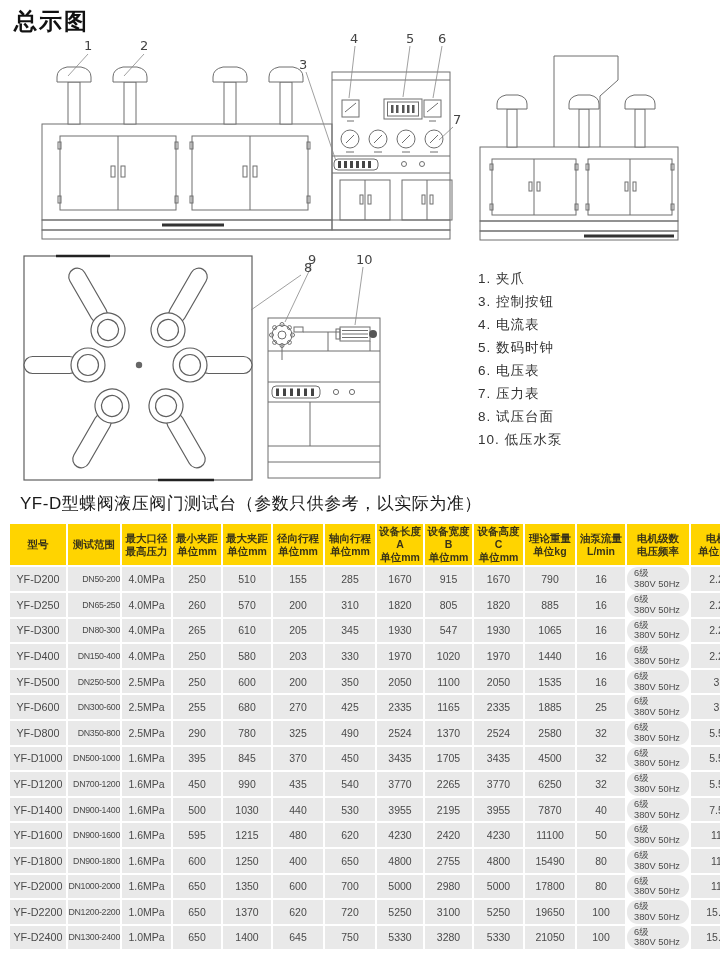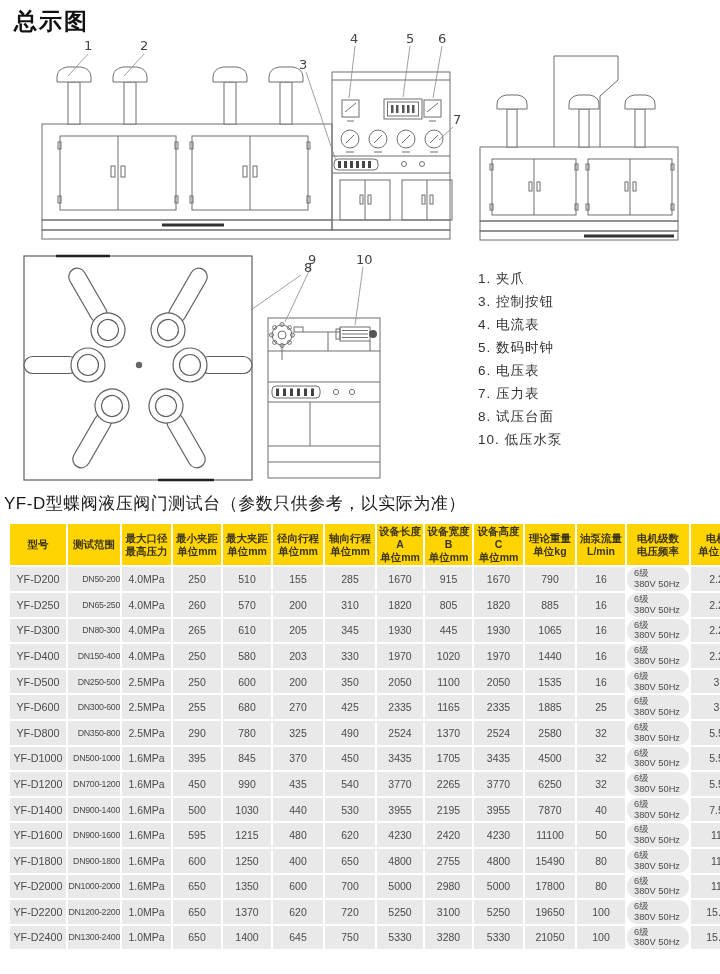--- a/index.html
+++ b/index.html
@@ -21,21 +21,21 @@
     font-size:13px;fill:#444;font-family:"DejaVu Sans",sans-serif;
   }
   .legend{
     position:absolute;left:478px;top:262px;width:220px;margin-top:10px;
   }
   .legend-item{
     font-size:13.5px;color:#333;margin-bottom:9px;line-height:14px;
     letter-spacing:1px;
   }
   .table-title{
-    position:absolute;left:4px;top:492px;
+    position:absolute;left:20px;top:492px;
     font-size:17px;color:#1a1a1a;letter-spacing:0.5px;
   }
   .spec-table-wrap{position:absolute;left:8px;top:522px;width:706px;}
   table.spec{
     width:706px;table-layout:fixed;border-collapse:separate;border-spacing:2.5px;
     background:#ffffff;
   }
   table.spec th{
     background:#ffd400;color:#3a3417;font-size:10.5px;font-weight:bold;
     line-height:1.25;white-space:pre-line;text-align:center;vertical-align:middle;
@@ -414,21 +414,21 @@
         </tr>
         <tr>
           <td class="c-model">YF-D300</td>
           <td class="c-range">DN80-300</td>
           <td>4.0MPa</td>
           <td>265</td>
           <td>610</td>
           <td>205</td>
           <td>345</td>
           <td>1930</td>
-          <td>445</td>
+          <td>547</td>
           <td>1930</td>
           <td>1065</td>
           <td>16</td>
           <td class="c-motor">6级
 380V 50Hz</td>
           <td>2.2</td>
         </tr>
         <tr>
           <td class="c-model">YF-D400</td>
           <td class="c-range">DN150-400</td>

